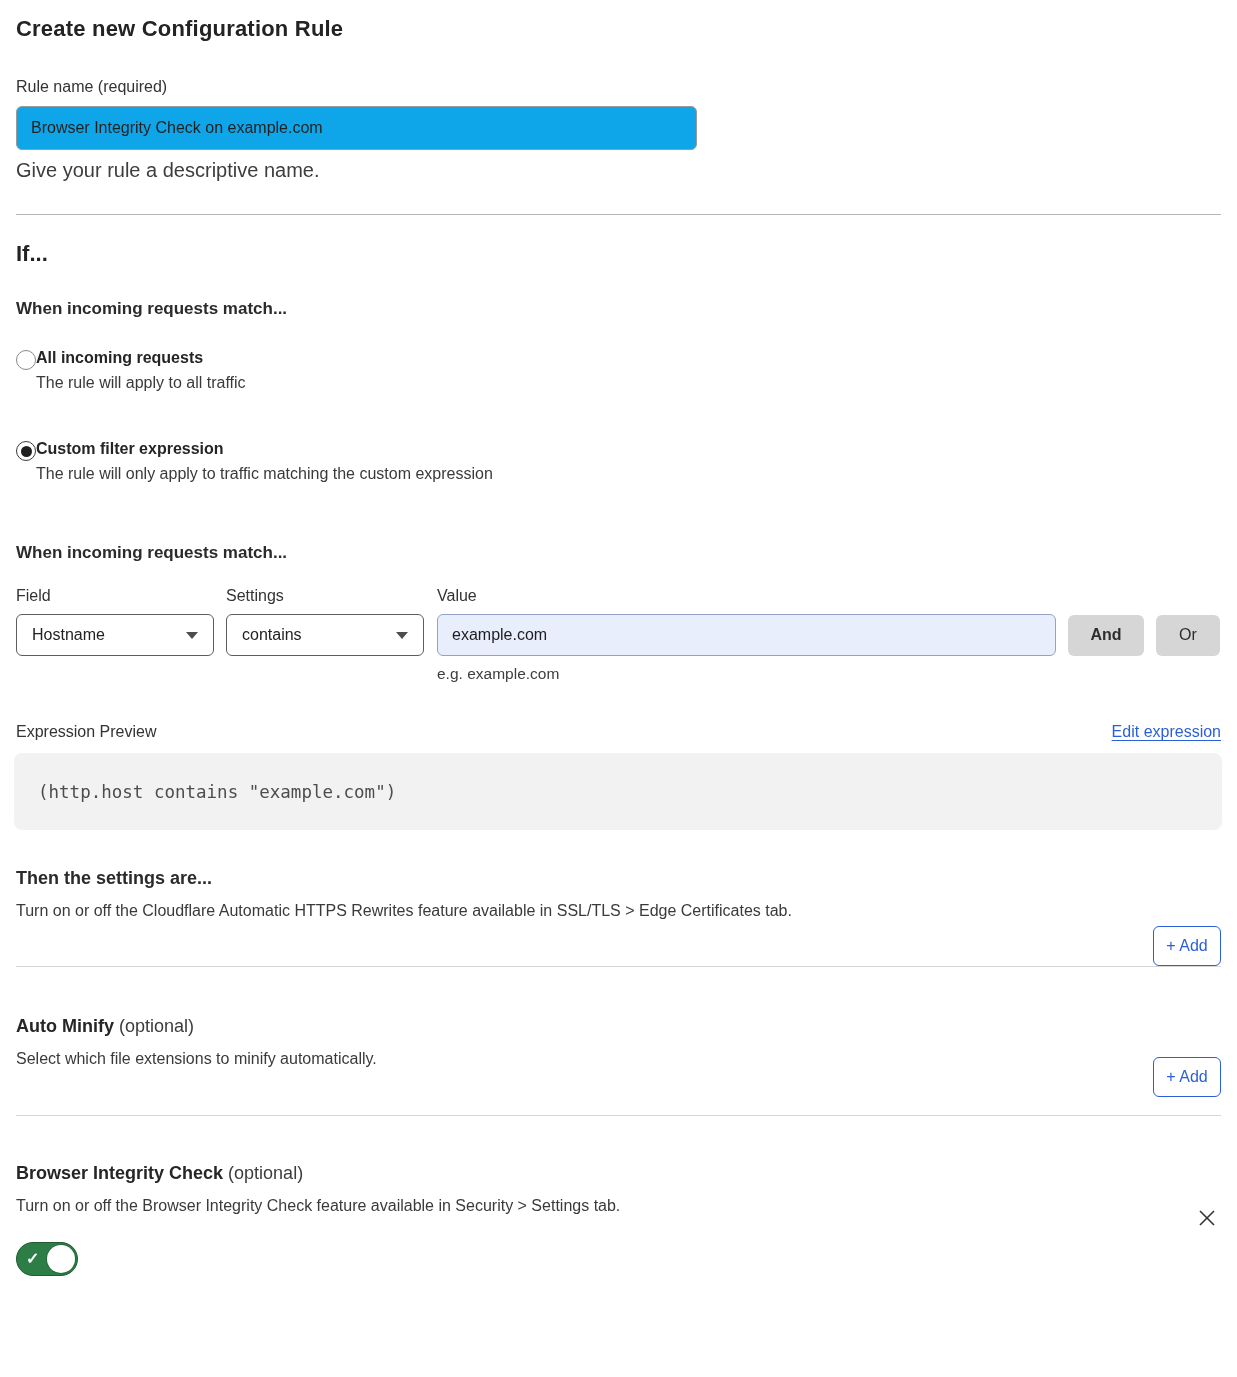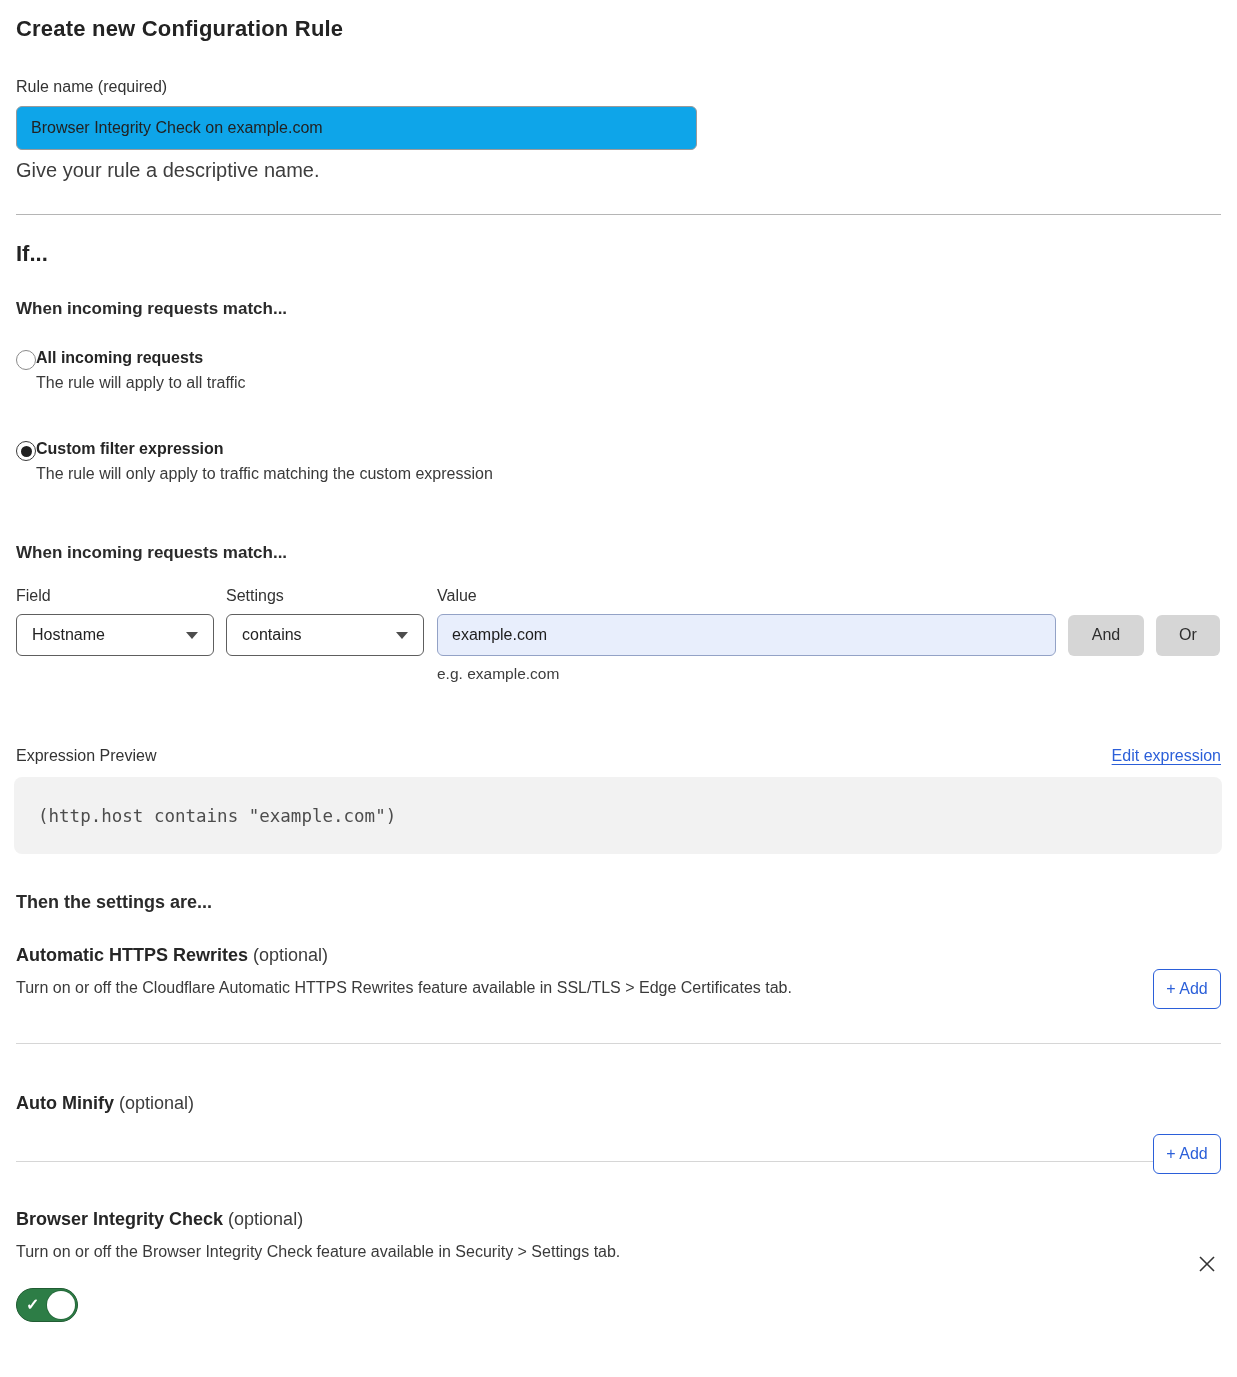--- a/index.html
+++ b/index.html
@@ -88,26 +88,26 @@
     font-family: "Liberation Sans", sans-serif;
     outline: none;
     margin-right: 12px;
   }
   .pill-btn {
     height: 41px; border: none; border-radius: 6px;
     background: #d6d6d6; color: #2e2e2e;
     font-size: 16px; font-family: "Liberation Sans", sans-serif;
     cursor: pointer;
   }
-  .and-btn { width: 76px; margin-right: 12px; }
+  .and-btn { width: 76px; margin-right: 12px; font-weight: bold; }
   .or-btn { width: 64px; }
   .value-hint { margin-top: 9px; margin-left: 421px; font-size: 15.5px; color: #3d3d3d; }
 
   .preview-row {
-    margin-top: 64px;
+    margin-top: 40px;
     display: flex; justify-content: space-between; align-items: baseline;
   }
   .edit-link {
     font-size: 16px; color: #2b5fd9; text-decoration: underline;
     text-underline-offset: 3px; cursor: pointer;
   }
   .expression-block {
     margin-top: 12px;
     margin-left: -2px; margin-right: -1px;
     height: 77px; border-radius: 8px;
@@ -224,35 +224,32 @@
     <div class="field-label">Expression Preview</div>
     <a class="edit-link">Edit expression</a>
   </div>
   <div class="expression-block">
     <span>(http.host contains "example.com")</span>
   </div>
 
   <div class="sub-heading then-heading">Then the settings are...</div>
 
   <div class="setting s1">
-    <div class="setting-heading">
-      <span class="name">Automatic HTTPS Rewrites</span>
-      <span class="optional">(optional)</span>
-    </div>
     <div class="setting-desc">Turn on or off the Cloudflare Automatic HTTPS Rewrites feature available in SSL/TLS &gt; Edge Certificates tab.</div>
     <button class="add-btn">+ Add</button>
   </div>
 
   <hr class="divider light div-after-s1">
 
   <div class="setting s2">
     <div class="setting-heading">
       <span class="name">Auto Minify</span>
       <span class="optional">(optional)</span>
     </div>
+    <div class="setting-desc">Select which file extensions to minify automatically.</div>
     <button class="add-btn">+ Add</button>
   </div>
 
   <hr class="divider light div-after-s2">
 
   <div class="setting s3">
     <div class="setting-heading">
       <span class="name">Browser Integrity Check</span>
       <span class="optional">(optional)</span>
     </div>

